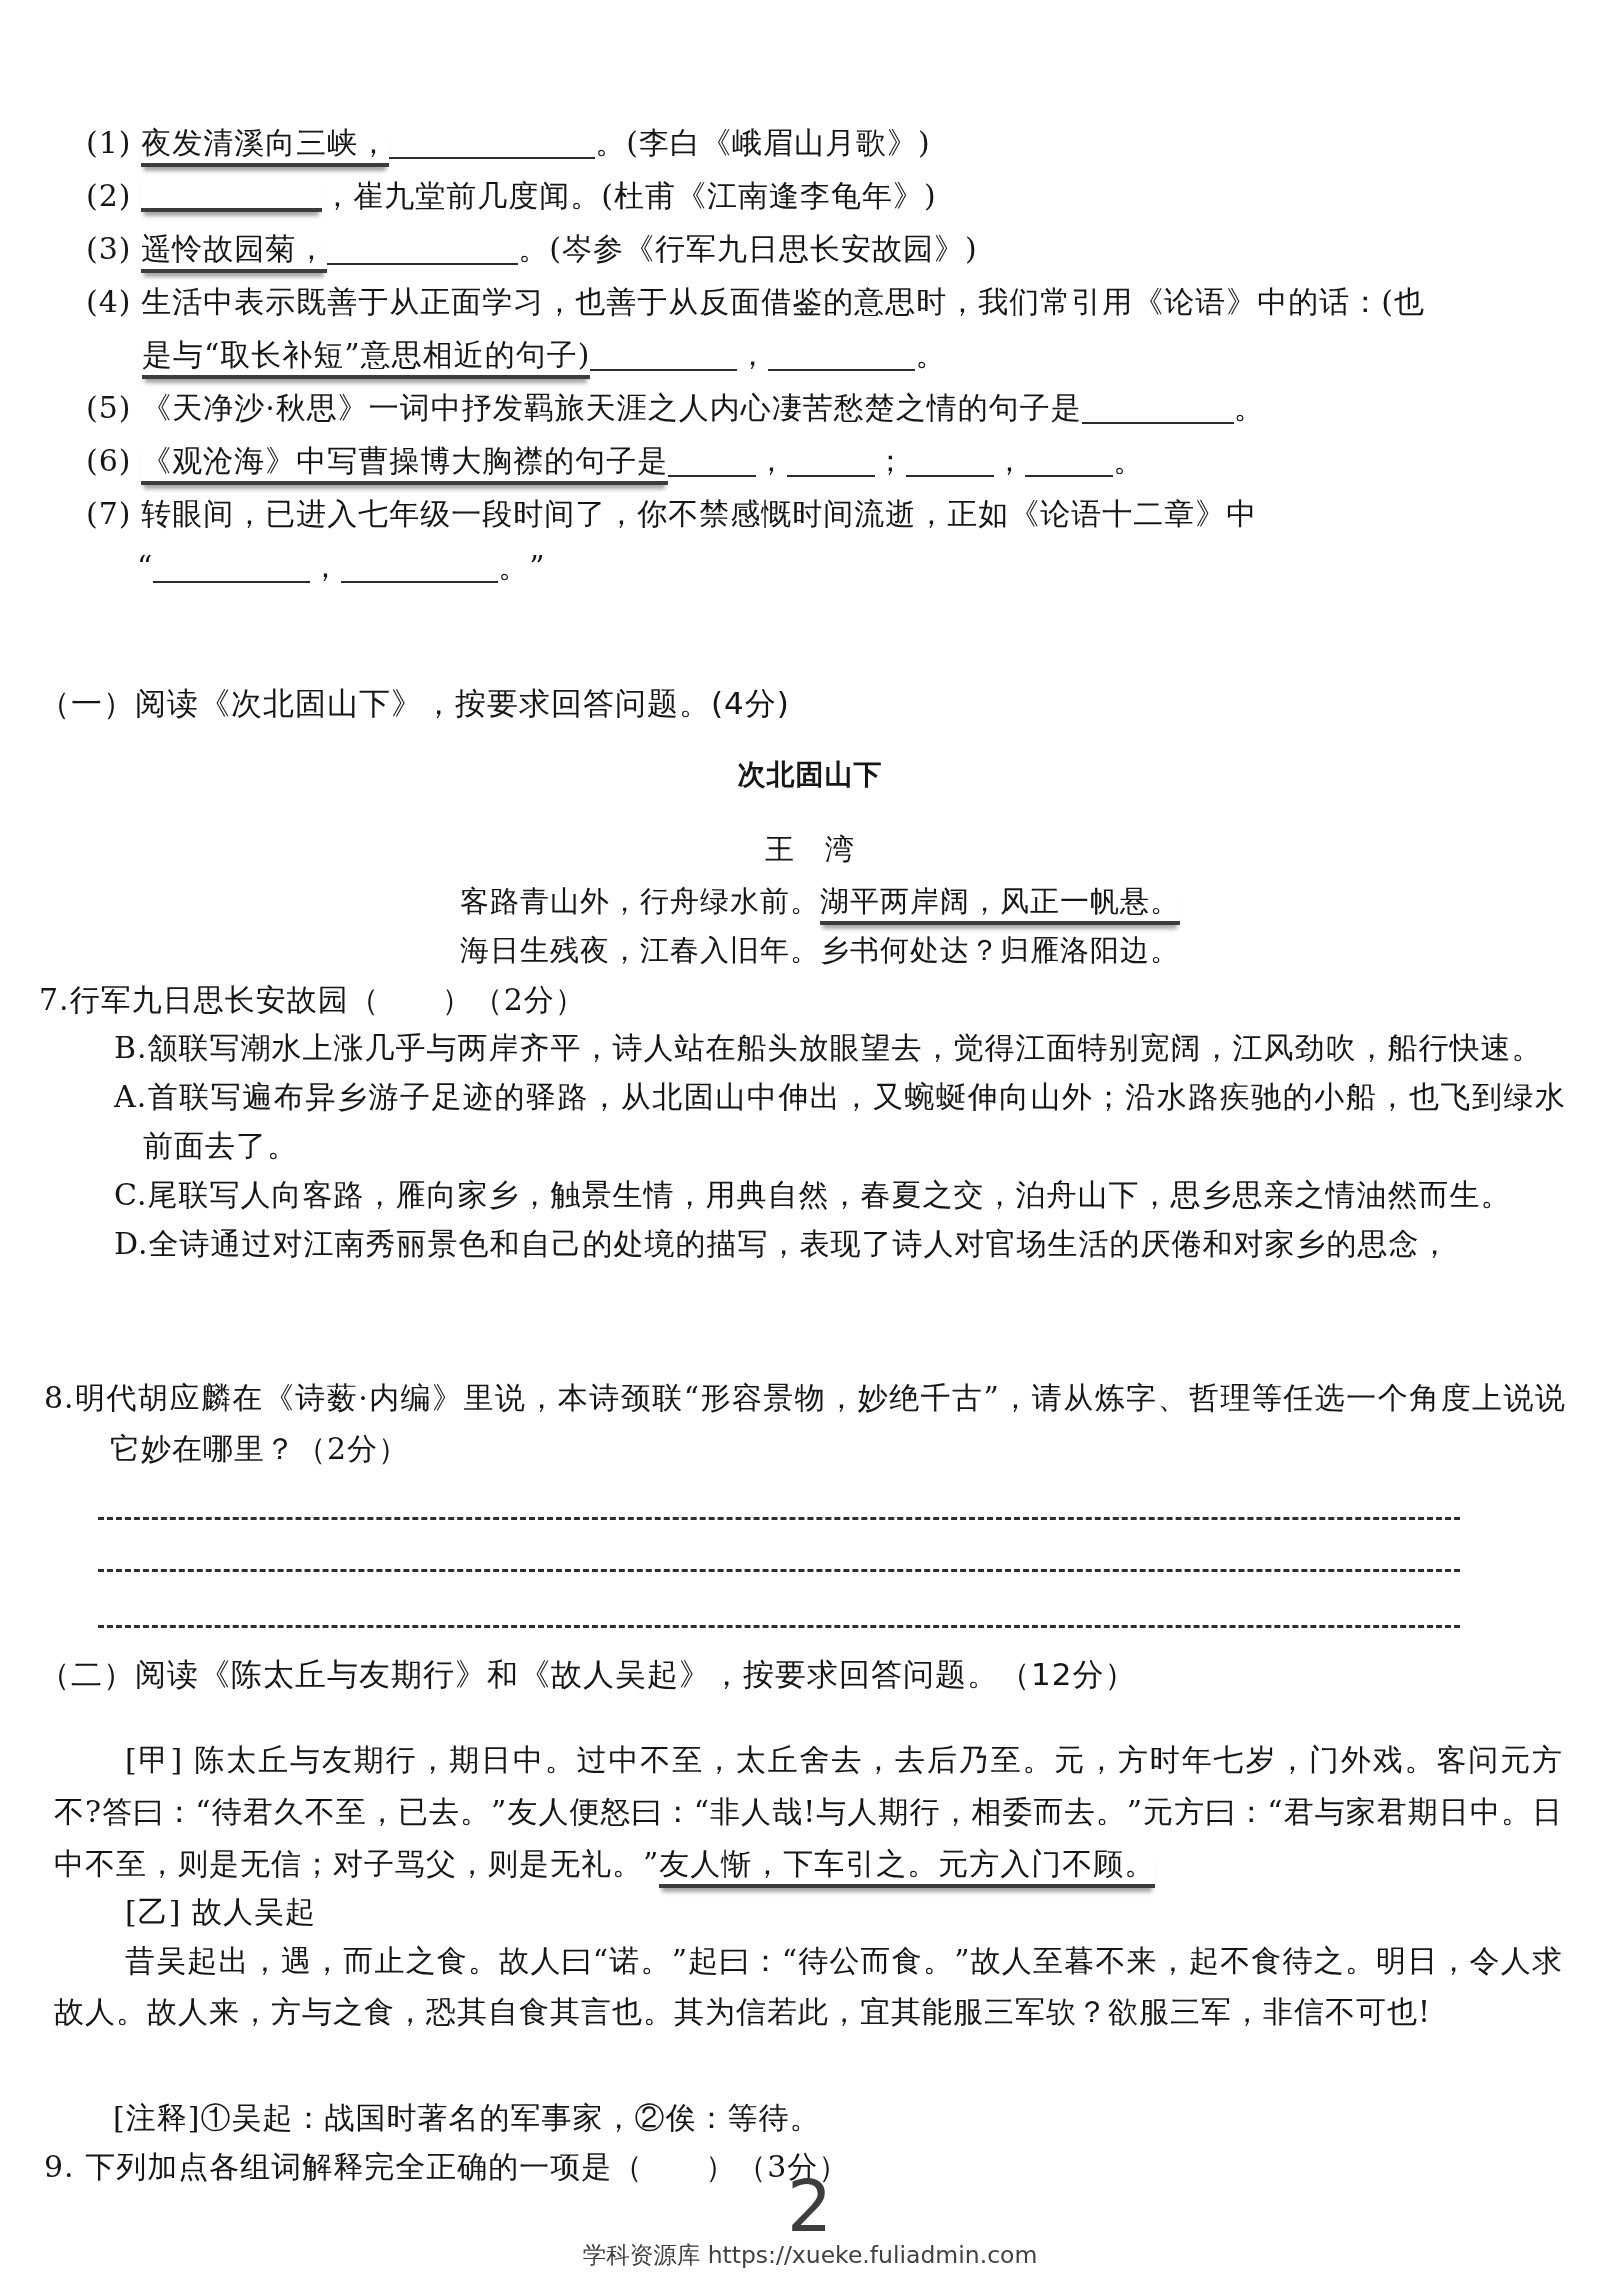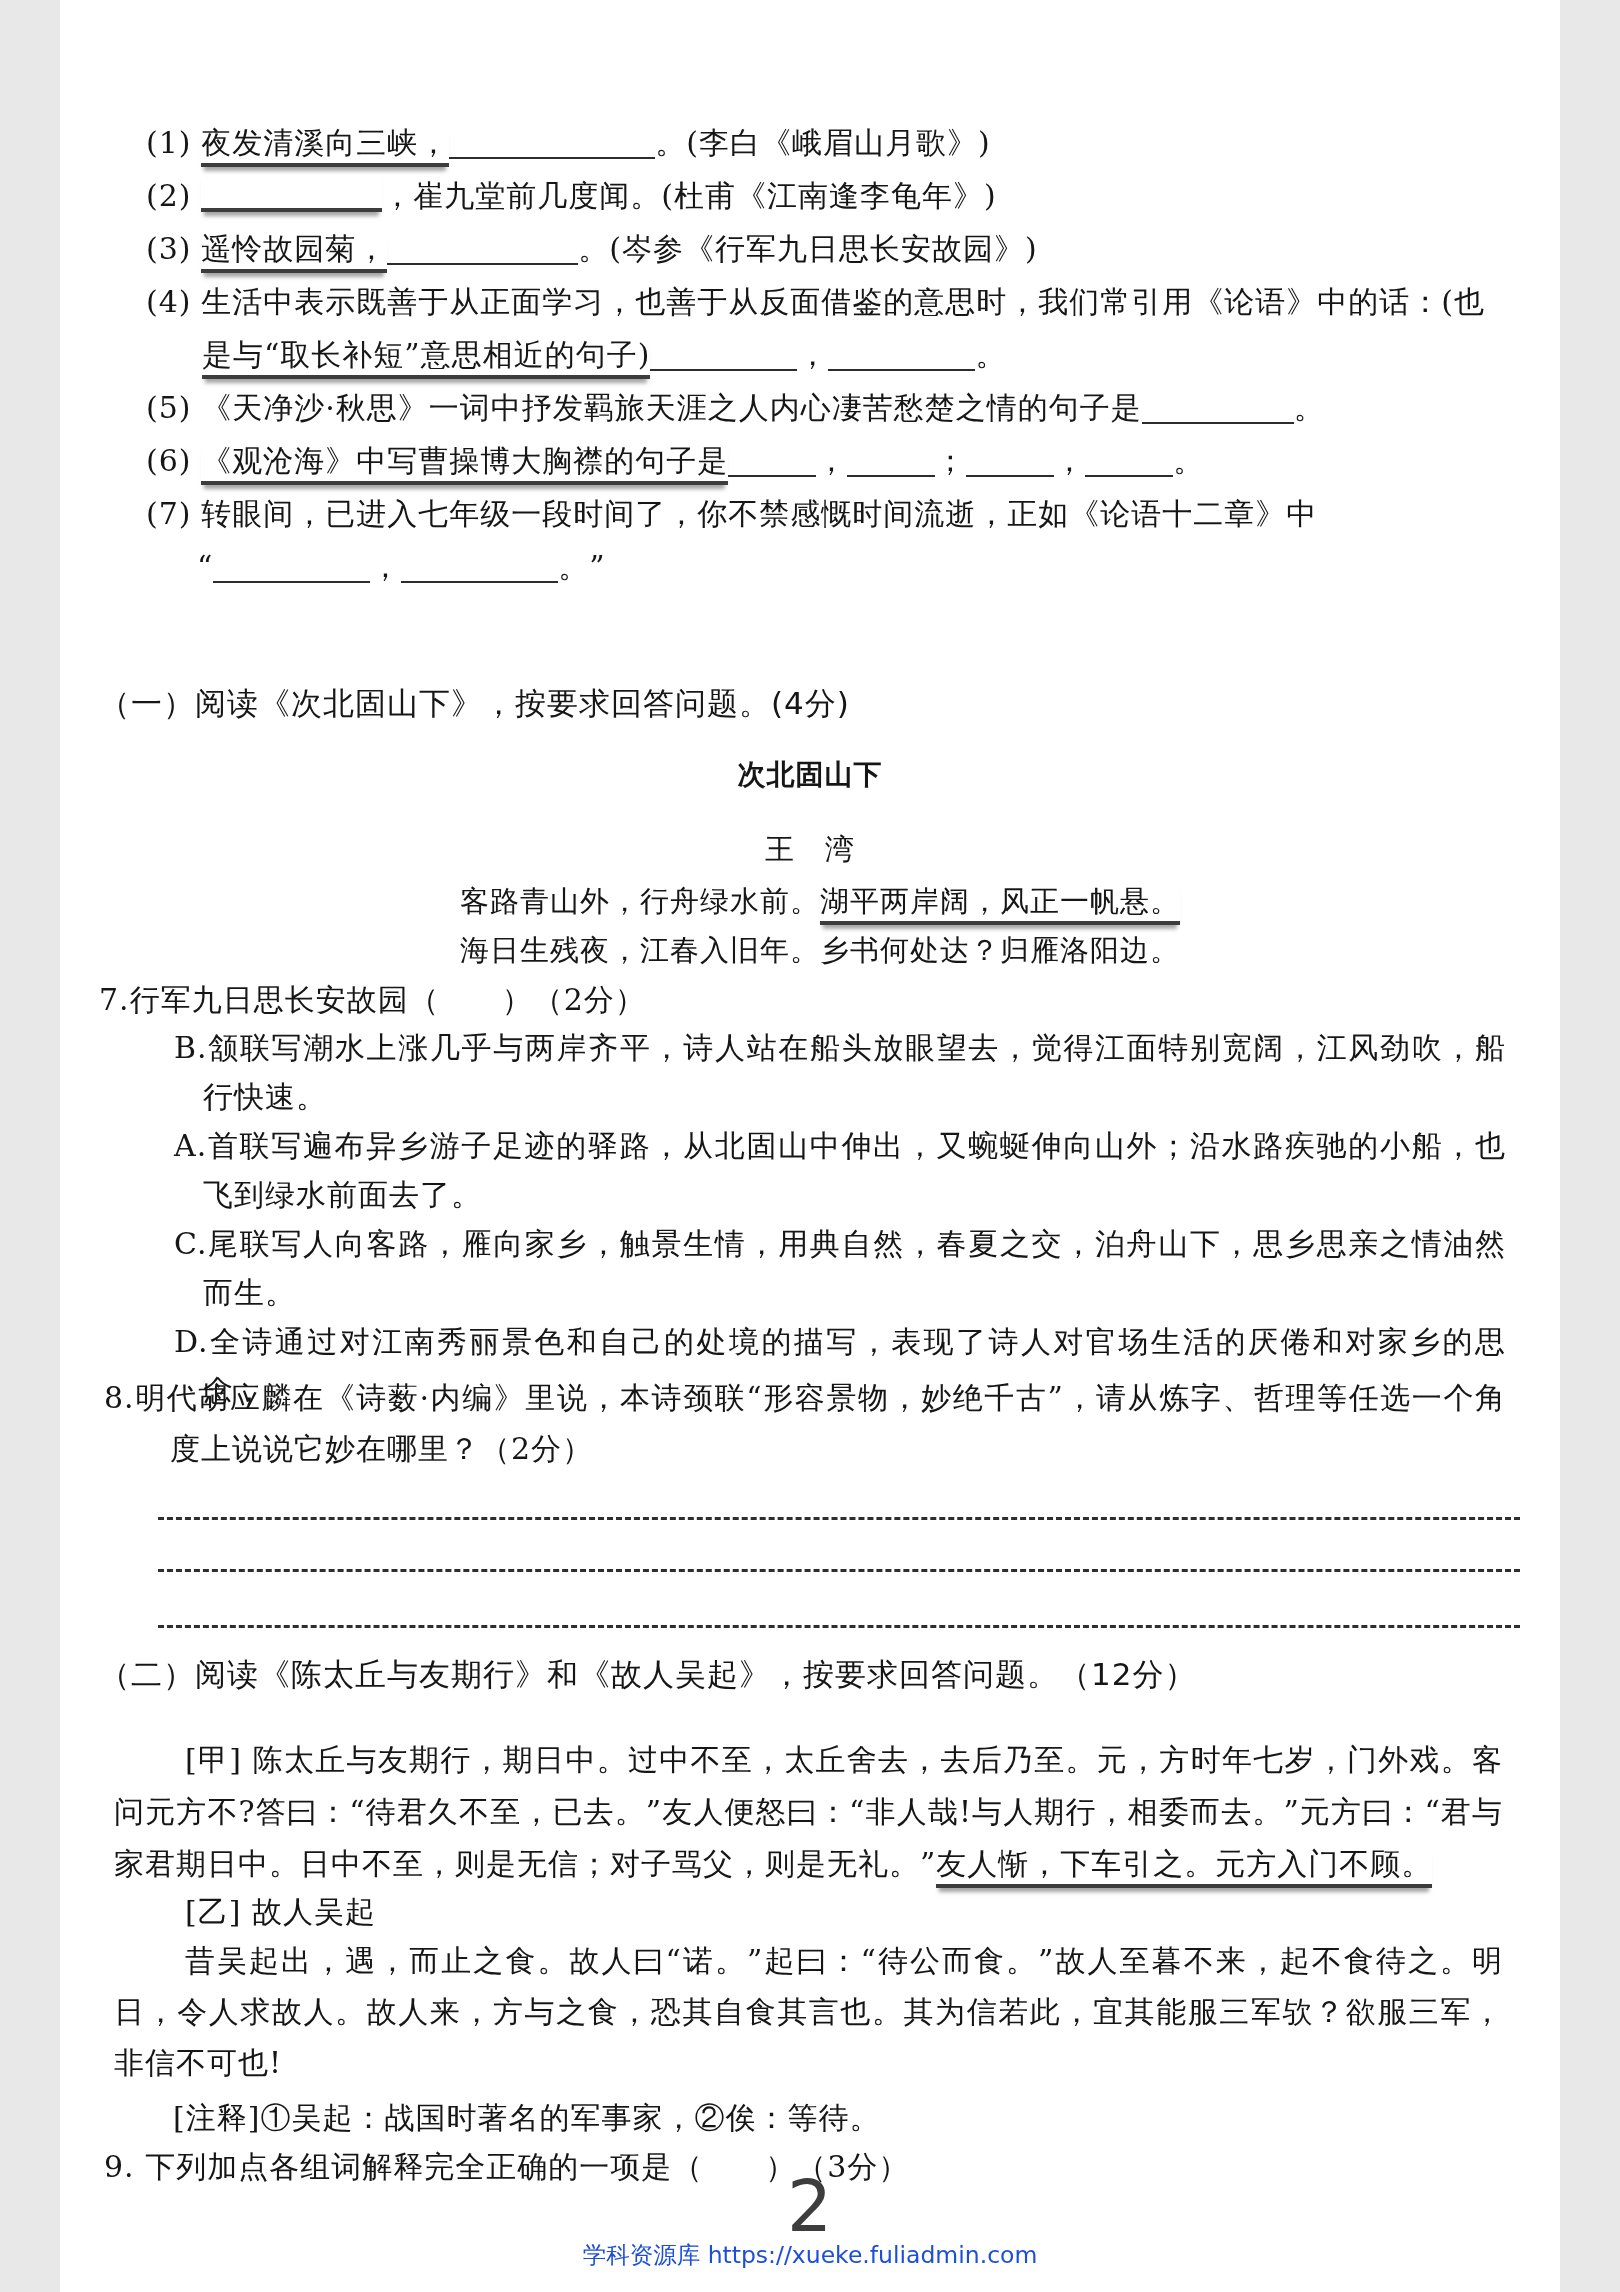--- a/index.html
+++ b/index.html
@@ -1,18 +1,18 @@
 <!DOCTYPE html>
 <html><head>
 <meta charset="utf-8">
 <style>
   html,body{margin:0;padding:0;background:#e8e8e8;}
   .page{
     position:relative;
-    width:1500px;height:2293px;
+    width:1620px;height:2293px;
     margin:0 auto;
     background:#ffffff;
     font-family:"DejaVu Serif","Liberation Serif",serif;
     color:#161616;
     font-size:30px;
     letter-spacing:1px;
     overflow:hidden;
   }
   .abs{position:absolute;}
   
@@ -52,21 +52,21 @@
   .p2intro{top:1651px;left:39px;line-height:47px;font-size:31px;font-family:"DejaVu Sans","Liberation Sans",sans-serif;}
   .jia{top:1734px;left:54px;right:57px;line-height:52px;text-align:justify;}
   .jia p{margin:0;text-indent:71px;}
   .yi{top:1888px;left:54px;right:57px;}
   .yi-label{line-height:47px;text-indent:71px;}
   .yi-text{margin:0;margin-top:0;line-height:51px;text-indent:71px;text-align:justify;}
   .note{top:2094px;left:113px;line-height:47px;}
   .q9{top:2143px;left:44px;line-height:47px;white-space:nowrap;}
   
   .pagenum{top:2170px;left:0;right:0;text-align:center;font-size:71px;line-height:74px;color:#3d3d3d;font-family:"DejaVu Sans","Liberation Sans",sans-serif;font-weight:400;}
-  .watermark{top:2239px;left:0;right:0;text-align:center;font-size:23.5px;color:#1d4ed8;letter-spacing:0;font-family:"DejaVu Sans","Liberation Sans",sans-serif;}
+  .watermark{top:2239px;left:0;right:0;text-align:center;font-size:23.5px;color:#404040;letter-spacing:0;font-family:"DejaVu Sans","Liberation Sans",sans-serif;}
 </style>
 </head>
 <body>
 
 <div class="page">
 
   <div class="abs fillin">
     <div class="fi">
       <span class="fi-num">(1)</span><span class="scanu">夜发清溪向三峡，</span><span class="blank w210"></span><span>。(李白《峨眉山月歌》)</span>
     </div>

